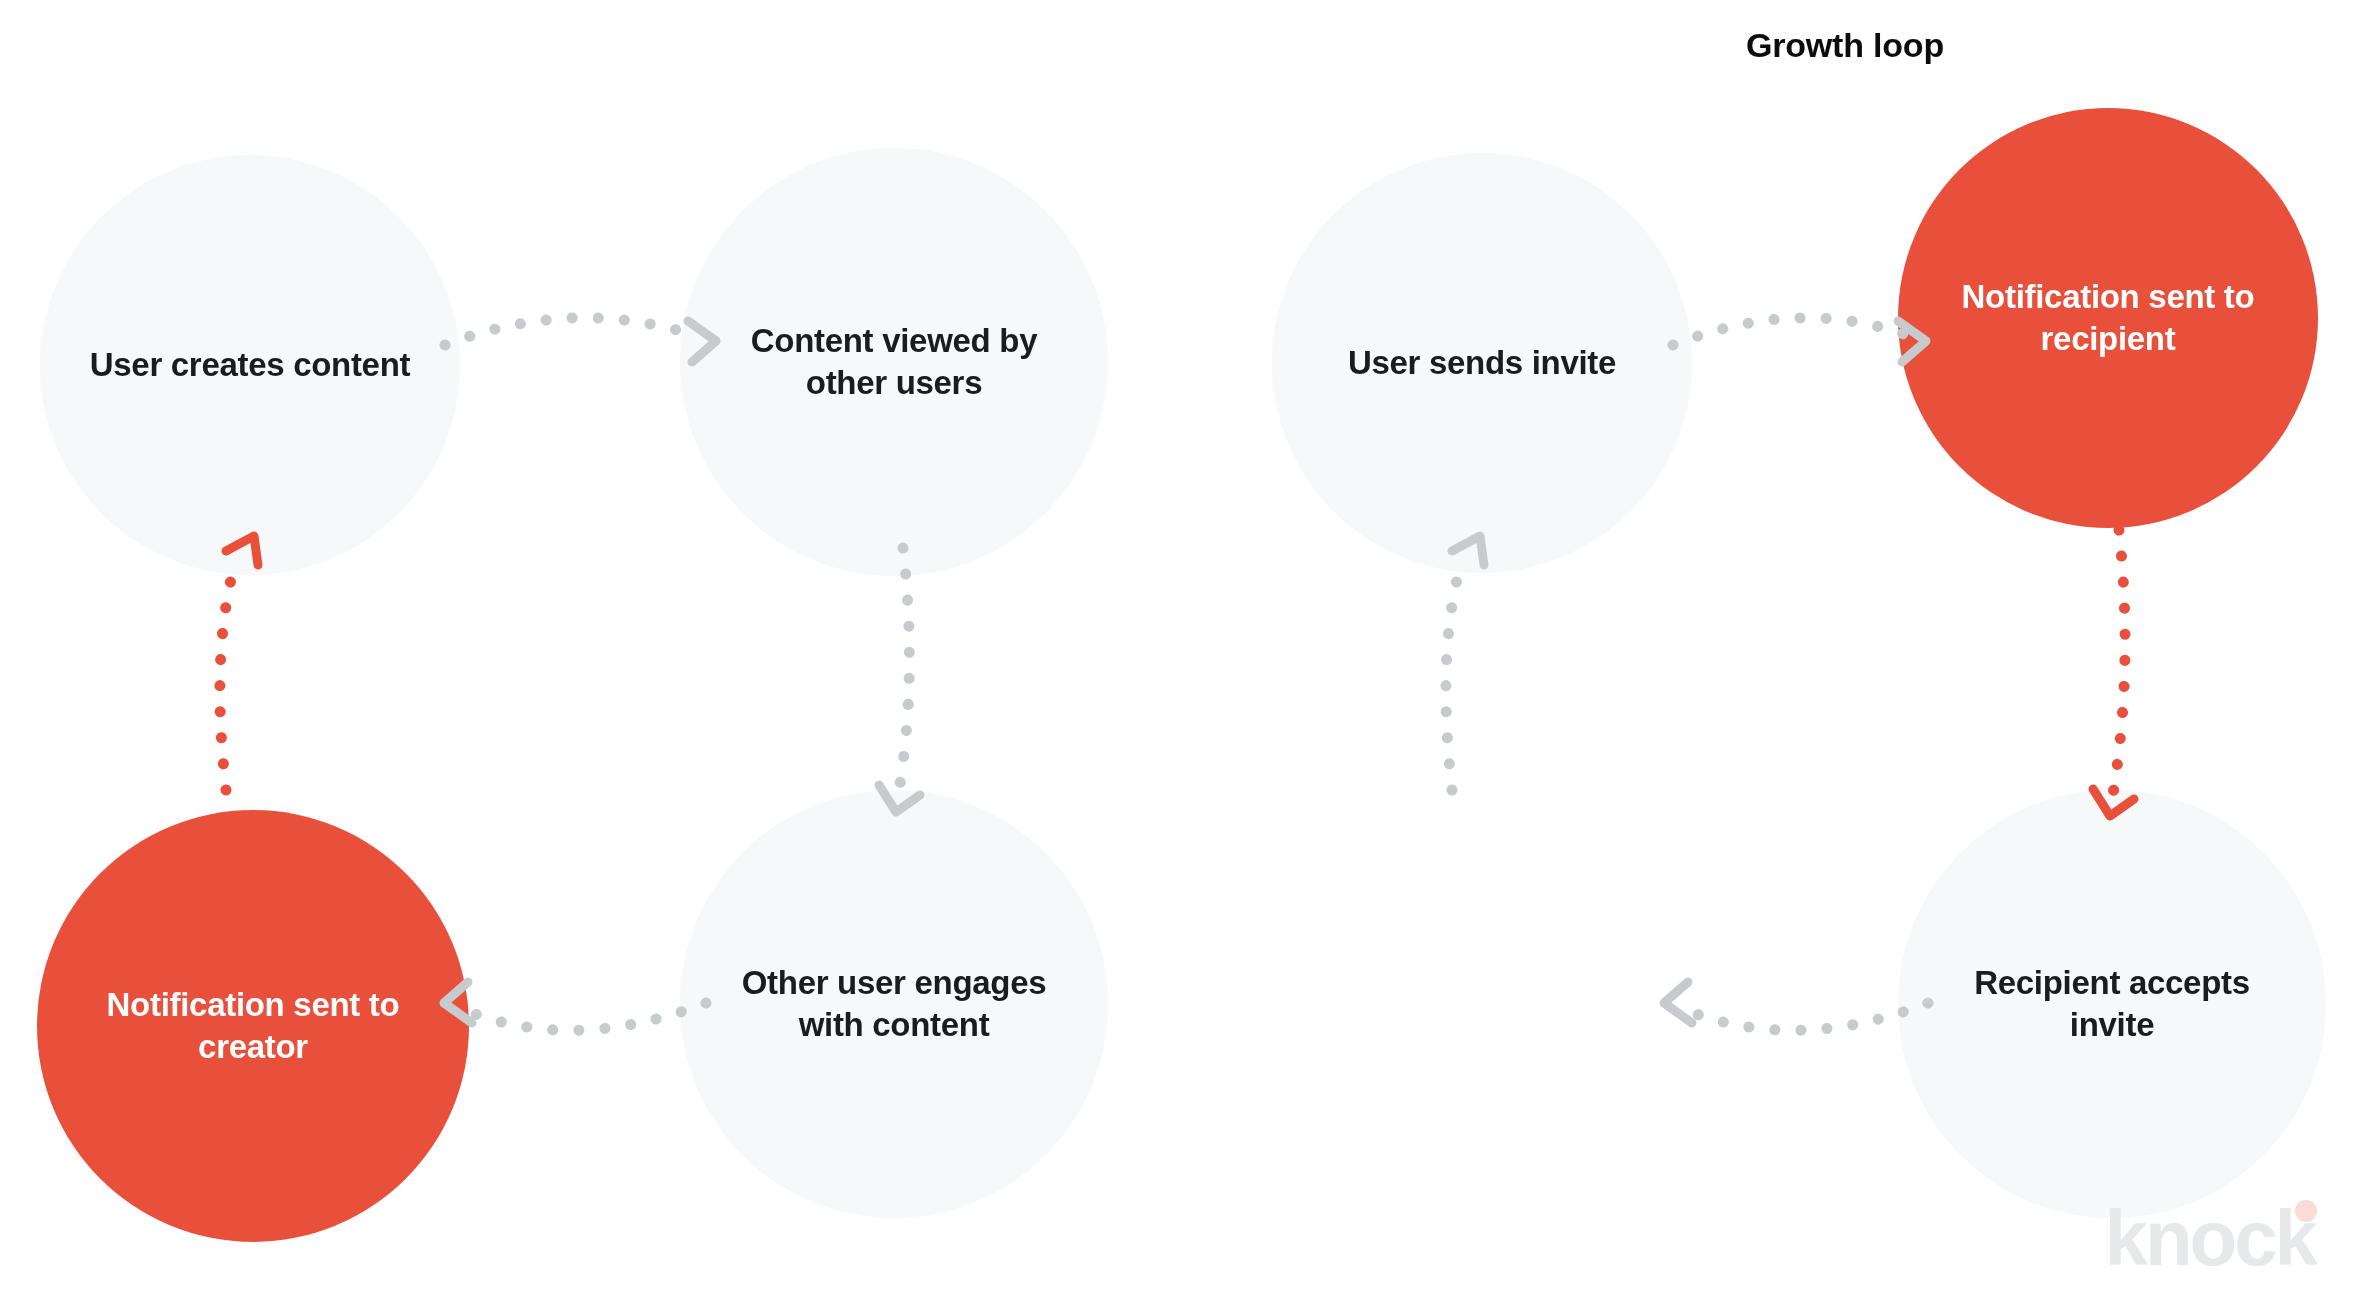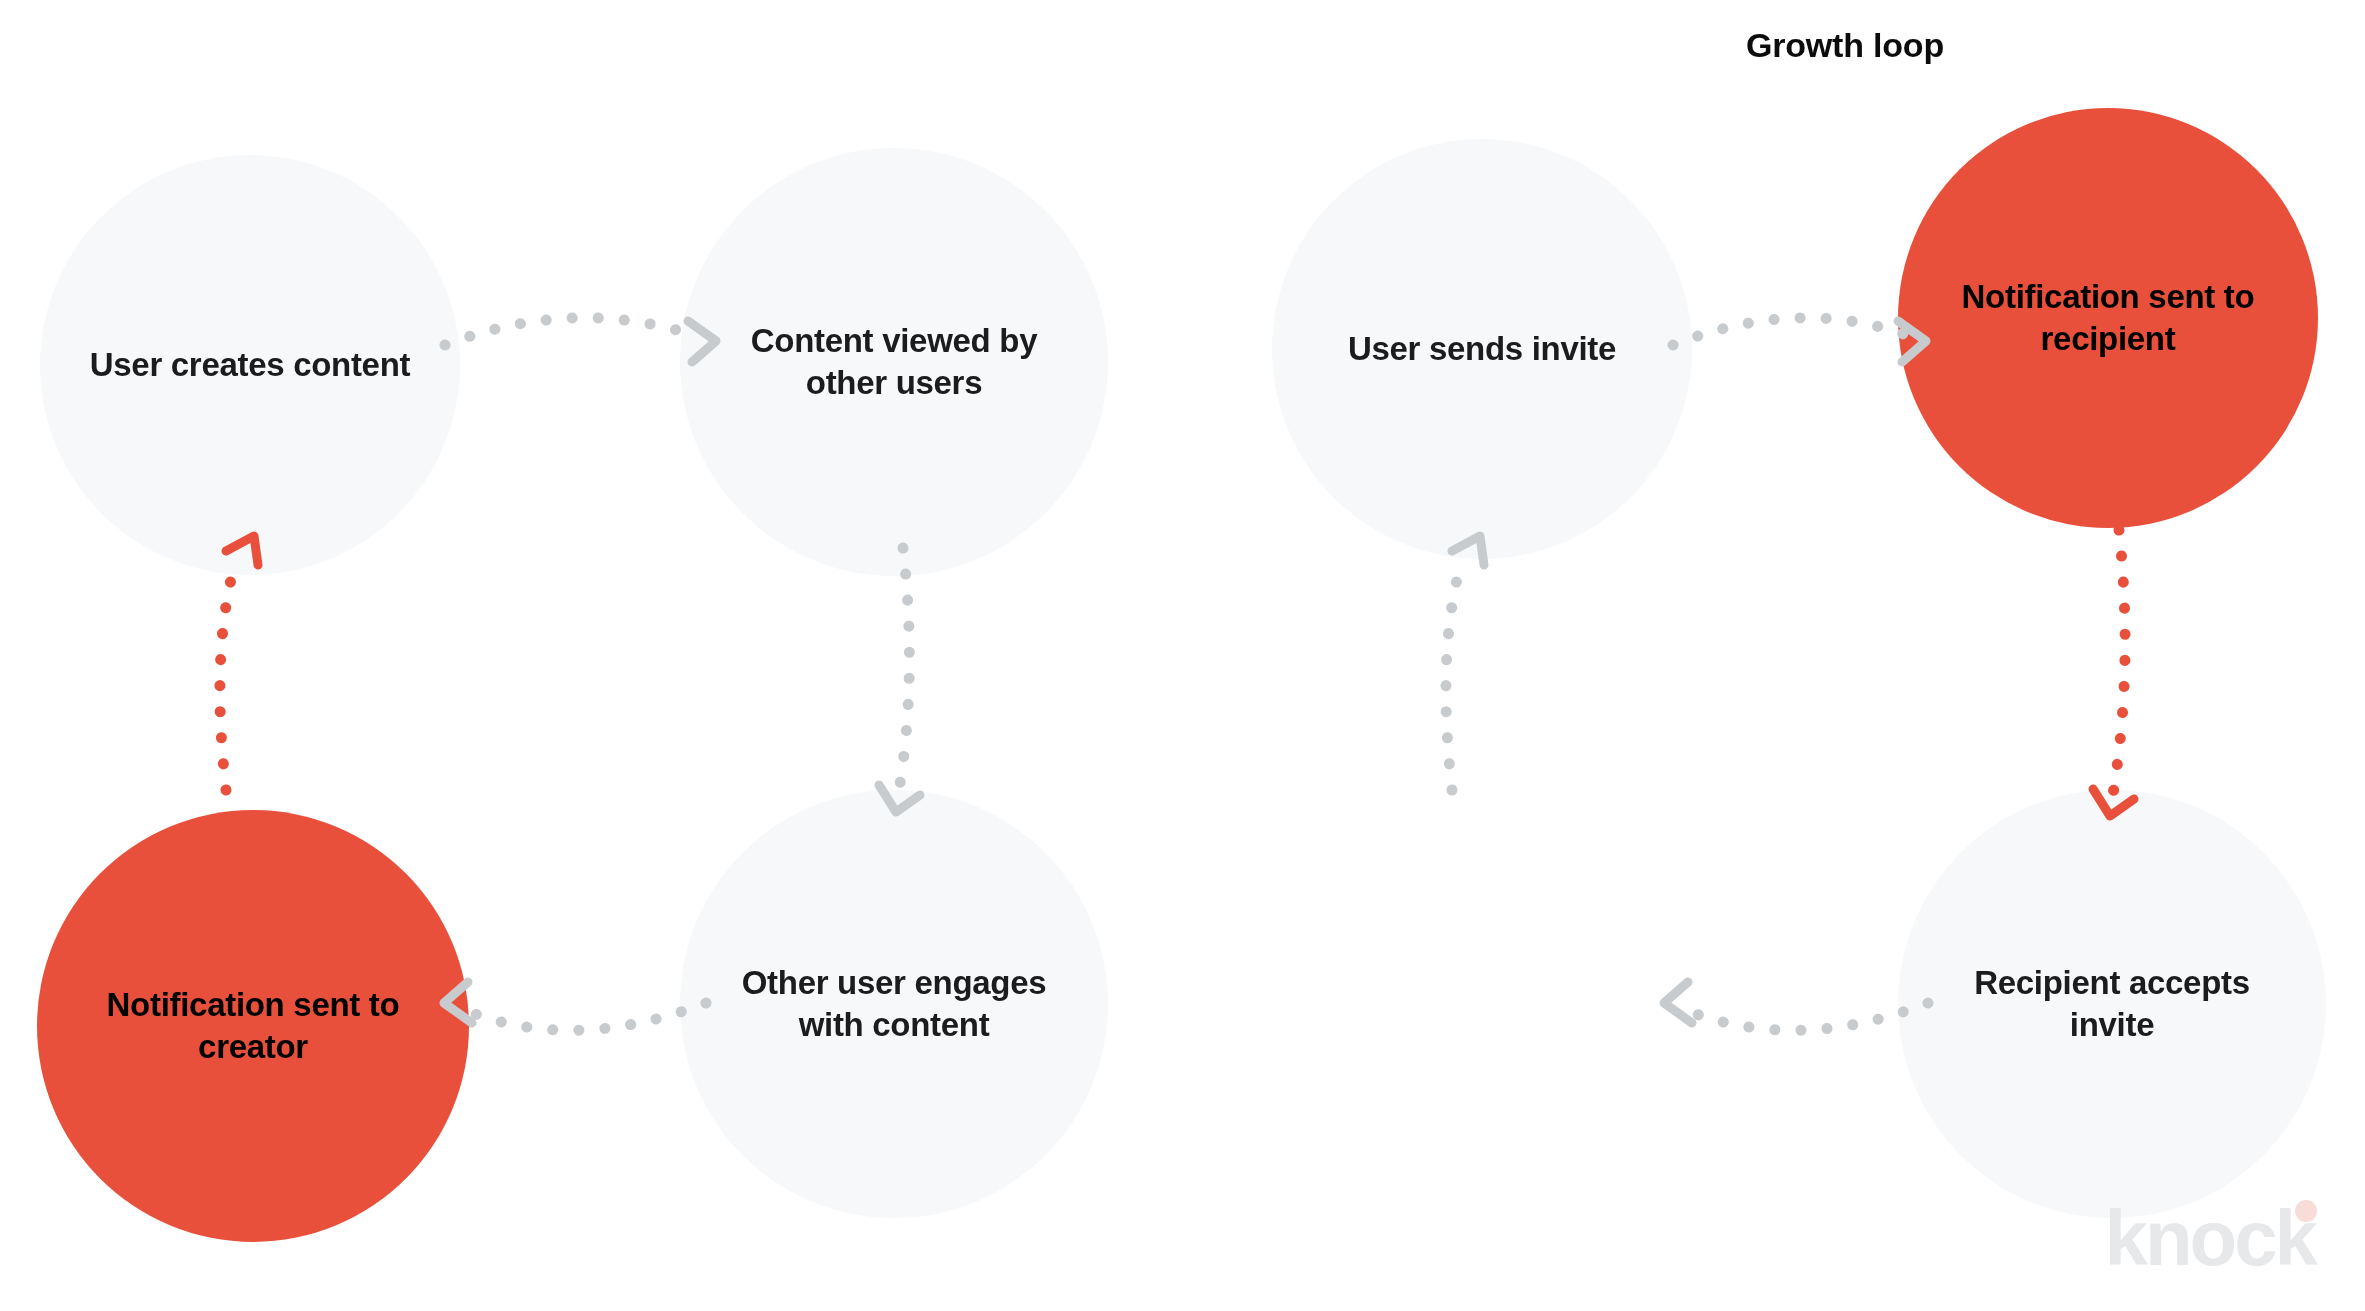--- a/index.html
+++ b/index.html
@@ -17,21 +17,21 @@
     display:flex;align-items:center;justify-content:center;
     text-align:center;box-sizing:border-box;
   }
   .node .label{
     font-size:33px;font-weight:700;line-height:1.28;letter-spacing:-0.3px;
     padding:0 38px;
   }
   .node.plain{background:#f6f8fa;}
   .node.plain .label{color:#1b1c1e;}
   .node.accent{background:#e8503c;}
-  .node.accent .label{color:#000000;}
+  .node.accent .label{color:#ffffff;}
 
   svg.edges{position:absolute;left:0;top:0;width:2365px;height:1311px;
             overflow:visible;pointer-events:none;}
 
   .logo{
     position:absolute;right:48px;bottom:34px;
     display:flex;align-items:center;
   }
   .logo .word{
     font-size:78px;font-weight:700;color:#e6e8ea;letter-spacing:-3px;
@@ -59,21 +59,21 @@
   </div>
 
   <div class="node plain" style="left:680px;top:790px;width:428px;height:428px;">
     <span class="label">Other user engages with content</span>
   </div>
 
   <div class="node accent" style="left:37px;top:810px;width:432px;height:432px;">
     <span class="label">Notification sent to creator</span>
   </div>
 
-  <div class="node plain" style="left:1272px;top:139px;width:420px;height:420px;">
+  <div class="node plain" style="left:1272px;top:153px;width:420px;height:420px;">
     <span class="label">User sends invite</span>
   </div>
 
   <div class="node accent" style="left:1898px;top:108px;width:420px;height:420px;">
     <span class="label">Notification sent to recipient</span>
   </div>
 
   <div class="node plain" style="left:1898px;top:790px;width:428px;height:428px;">
     <span class="label">Recipient accepts invite</span>
   </div>

